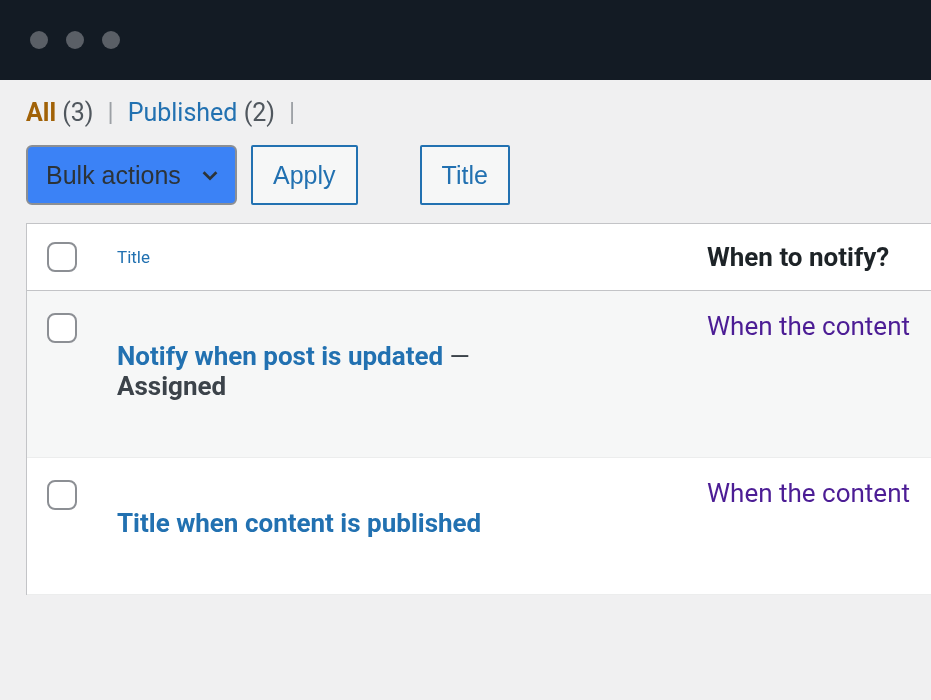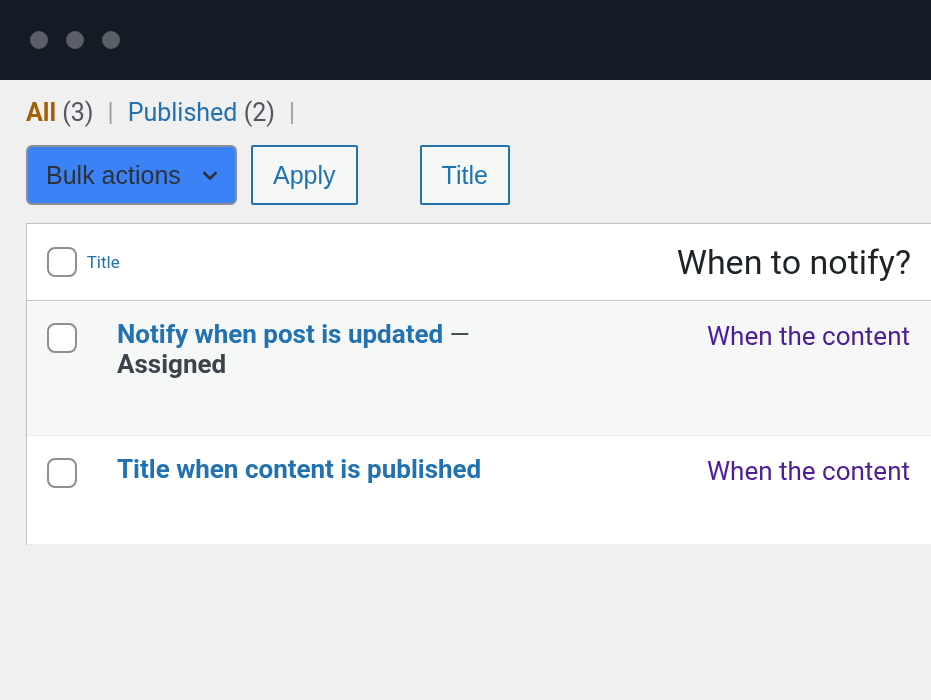--- a/index.html
+++ b/index.html
@@ -122,42 +122,44 @@
       flex: 0 0 590px;
       font-size: 17px;
       color: #2271b1;
     }
     .th-row .col-title a {
       color: #2271b1;
       text-decoration: none;
     }
     .th-row .col-when {
       flex: 1;
-      font-size: 34px;
+      font-size: 26px;
       color: #1d2327;
       white-space: nowrap;
+      font-weight: bold;
     }
     .tb-row {
       display: flex;
       align-items: flex-start;
       padding: 18px 20px 56px 20px;
       border-bottom: 1px solid #eceded;
       font-size: 26px;
     }
     .tb-row:nth-child(even) {
       background: #f6f7f7;
     }
     .tb-row .col-cb {
       width: 70px;
       display: flex;
       align-items: flex-start;
       padding-top: 4px;
     }
     .tb-row .col-title {
       flex: 0 0 590px;
+      margin-top: 32px;
     }
     .tb-row .col-title .row-title {
       color: #2271b1;
       font-weight: 700;
       text-decoration: none;
     }
     .tb-row .col-title .status {
       color: #3c434a;
       font-weight: 700;
     }

